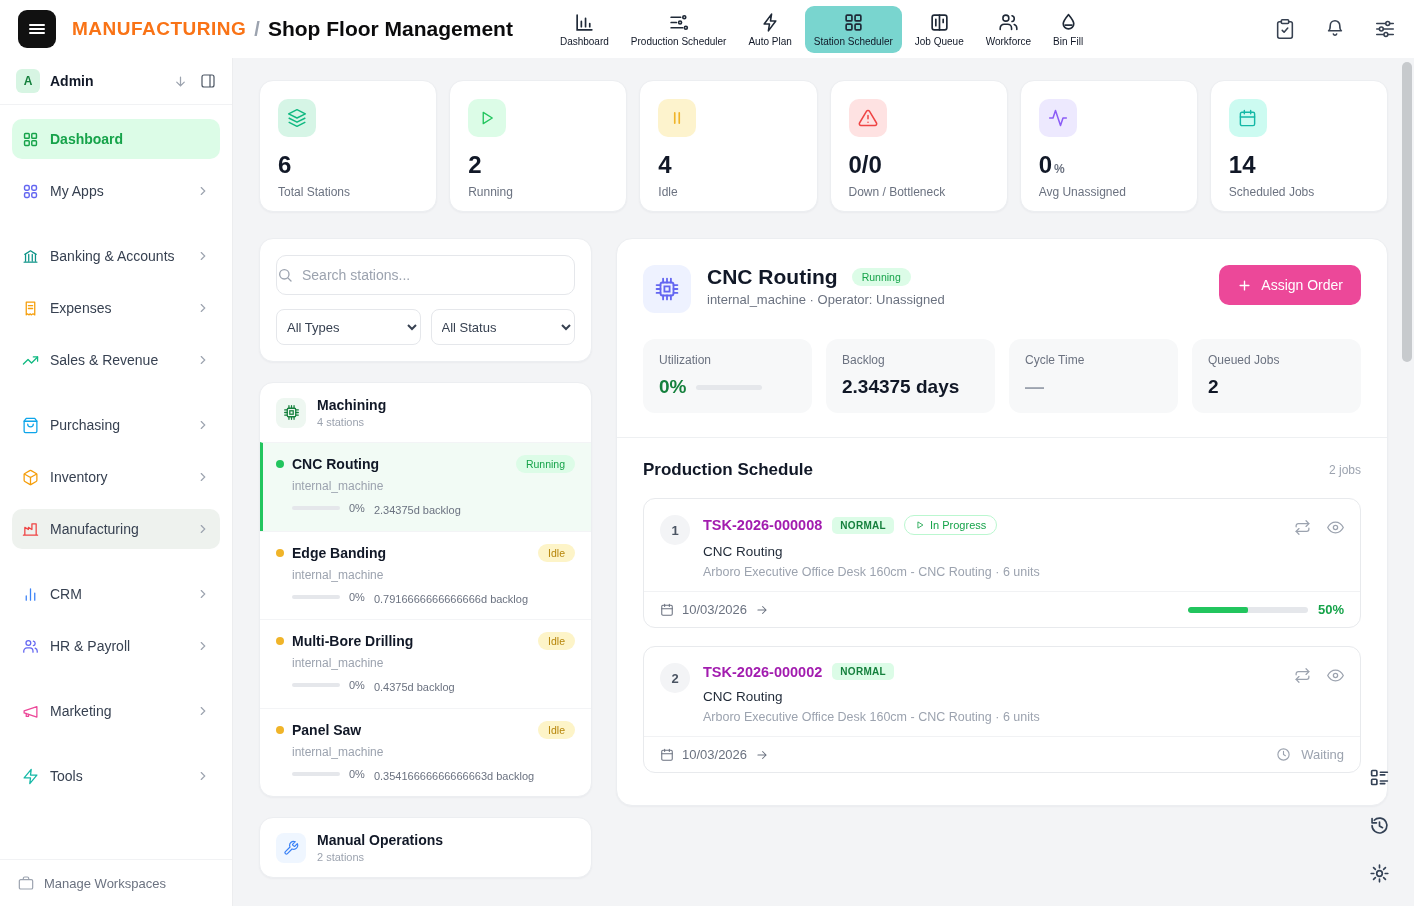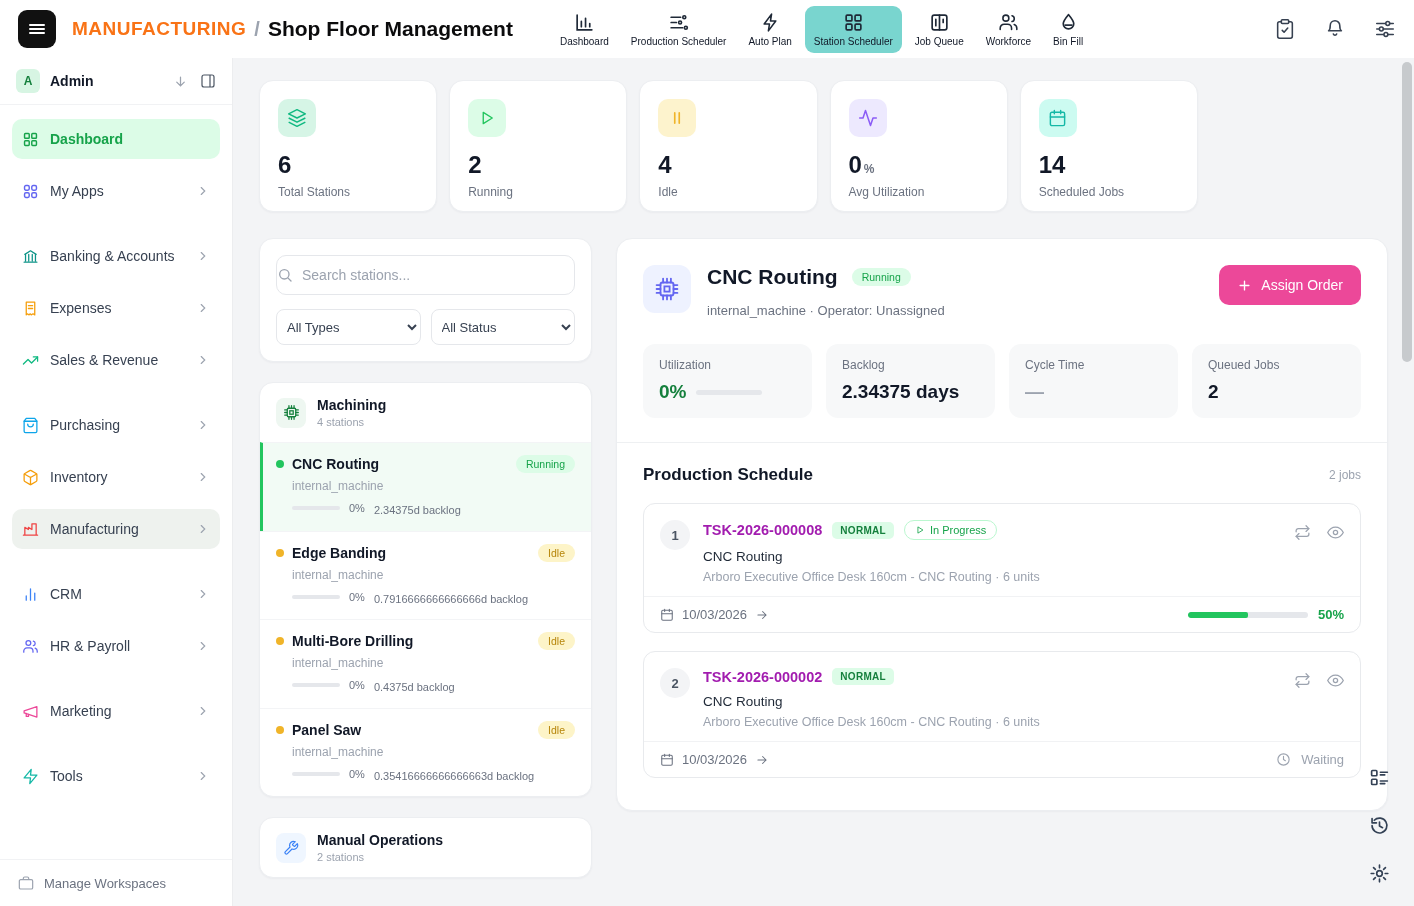--- a/index.html
+++ b/index.html
@@ -97,21 +97,21 @@
   .backlog{font-size:11px;color:#6b7280;line-height:1.5}
 
   
   .detail-card{flex:1;border-radius:16px;padding-bottom:10px}
   .detail-head{display:flex;align-items:flex-start;gap:16px;padding:26px 26px 8px 26px}
   .cpu-chip{width:48px;height:48px;border-radius:12px;background:#eef2ff;color:#6366f1;
     display:flex;align-items:center;justify-content:center;flex:none}
   .dh-title-row{display:flex;align-items:center;gap:14px}
   .dh-title-row h2{font-size:21px;font-weight:bold}
   .dh-title-row .badge{margin-left:0}
-  .dh-sub{font-size:13px;color:#6b7280;margin-top:14px}
+  .dh-sub{font-size:13px;color:#6b7280;margin-top:3px}
   .assign-btn{margin-left:auto;height:40px;border:none;border-radius:10px;color:#fff;font-size:14px;
     padding:0 18px;display:flex;align-items:center;gap:9px;cursor:pointer;font-family:inherit}
   .metrics{display:grid;grid-template-columns:repeat(4,1fr);gap:14px;padding:18px 26px 24px 26px}
   .metric-box{background:#f7f8f9;border-radius:12px;padding:14px 16px;min-height:74px}
   .metric-label{font-size:12px;color:#6b7280}
   .metric-value{font-size:19px;font-weight:bold;margin-top:9px}
   .metric-value.green{color:#15803d;display:flex;align-items:center;gap:10px}
   .metric-value.dash{color:#9ca3af}
   .ubar{width:66px;height:5px;background:#e5e7eb;border-radius:3px;overflow:hidden}
   .ubar .fill{display:block;height:100%;background:#22c55e}
@@ -494,27 +494,37 @@
     <div class="card stat-card">
       <span class="stat-chip" style="background: rgb(253, 243, 205); color: rgb(240, 180, 41);">
         <svg width="18" height="18" viewBox="0 0 24 24" fill="none" stroke="currentColor" stroke-width="2.2" stroke-linecap="round">
             <path d="M9 5v14M15 5v14"></path>
           </svg>
       </span>
       <div class="stat-value"><span>4</span><span class="stat-suffix"></span></div>
       <div class="stat-label">Idle</div>
     </div>
     <div class="card stat-card">
+      <span class="stat-chip" style="background: rgb(254, 226, 226); color: rgb(239, 68, 68);">
+        <svg width="20" height="20" viewBox="0 0 24 24" fill="none" stroke="currentColor" stroke-width="1.8" stroke-linecap="round" stroke-linejoin="round">
+            <path d="M10.29 3.86 1.82 18a2 2 0 0 0 1.71 3h16.94a2 2 0 0 0 1.71-3L13.71 3.86a2 2 0 0 0-3.42 0z"></path>
+            <path d="M12 9v4M12 17h.01"></path>
+          </svg>
+      </span>
+      <div class="stat-value"><span>0/0</span><span class="stat-suffix"></span></div>
+      <div class="stat-label">Down / Bottleneck</div>
+    </div>
+    <div class="card stat-card">
       <span class="stat-chip" style="background: rgb(237, 233, 254); color: rgb(139, 92, 246);">
         <svg width="20" height="20" viewBox="0 0 24 24" fill="none" stroke="currentColor" stroke-width="1.8" stroke-linecap="round" stroke-linejoin="round">
             <path d="M22 12h-4l-3 9L9 3l-3 9H2"></path>
           </svg>
       </span>
       <div class="stat-value"><span>0</span><span class="stat-suffix">%</span></div>
-      <div class="stat-label">Avg Utilization</div>
+      <div class="stat-label">Avg Unassigned</div>
     </div>
     <div class="card stat-card">
       <span class="stat-chip" style="background: rgb(204, 251, 241); color: rgb(20, 184, 166);">
         <svg width="19" height="19" viewBox="0 0 24 24" fill="none" stroke="currentColor" stroke-width="1.8" stroke-linecap="round" stroke-linejoin="round">
             <rect x="3" y="4" width="18" height="17" rx="2"></rect>
             <path d="M16 2v4M8 2v4M3 10h18"></path>
           </svg>
       </span>
       <div class="stat-value"><span>14</span><span class="stat-suffix"></span></div>
       <div class="stat-label">Scheduled Jobs</div>

